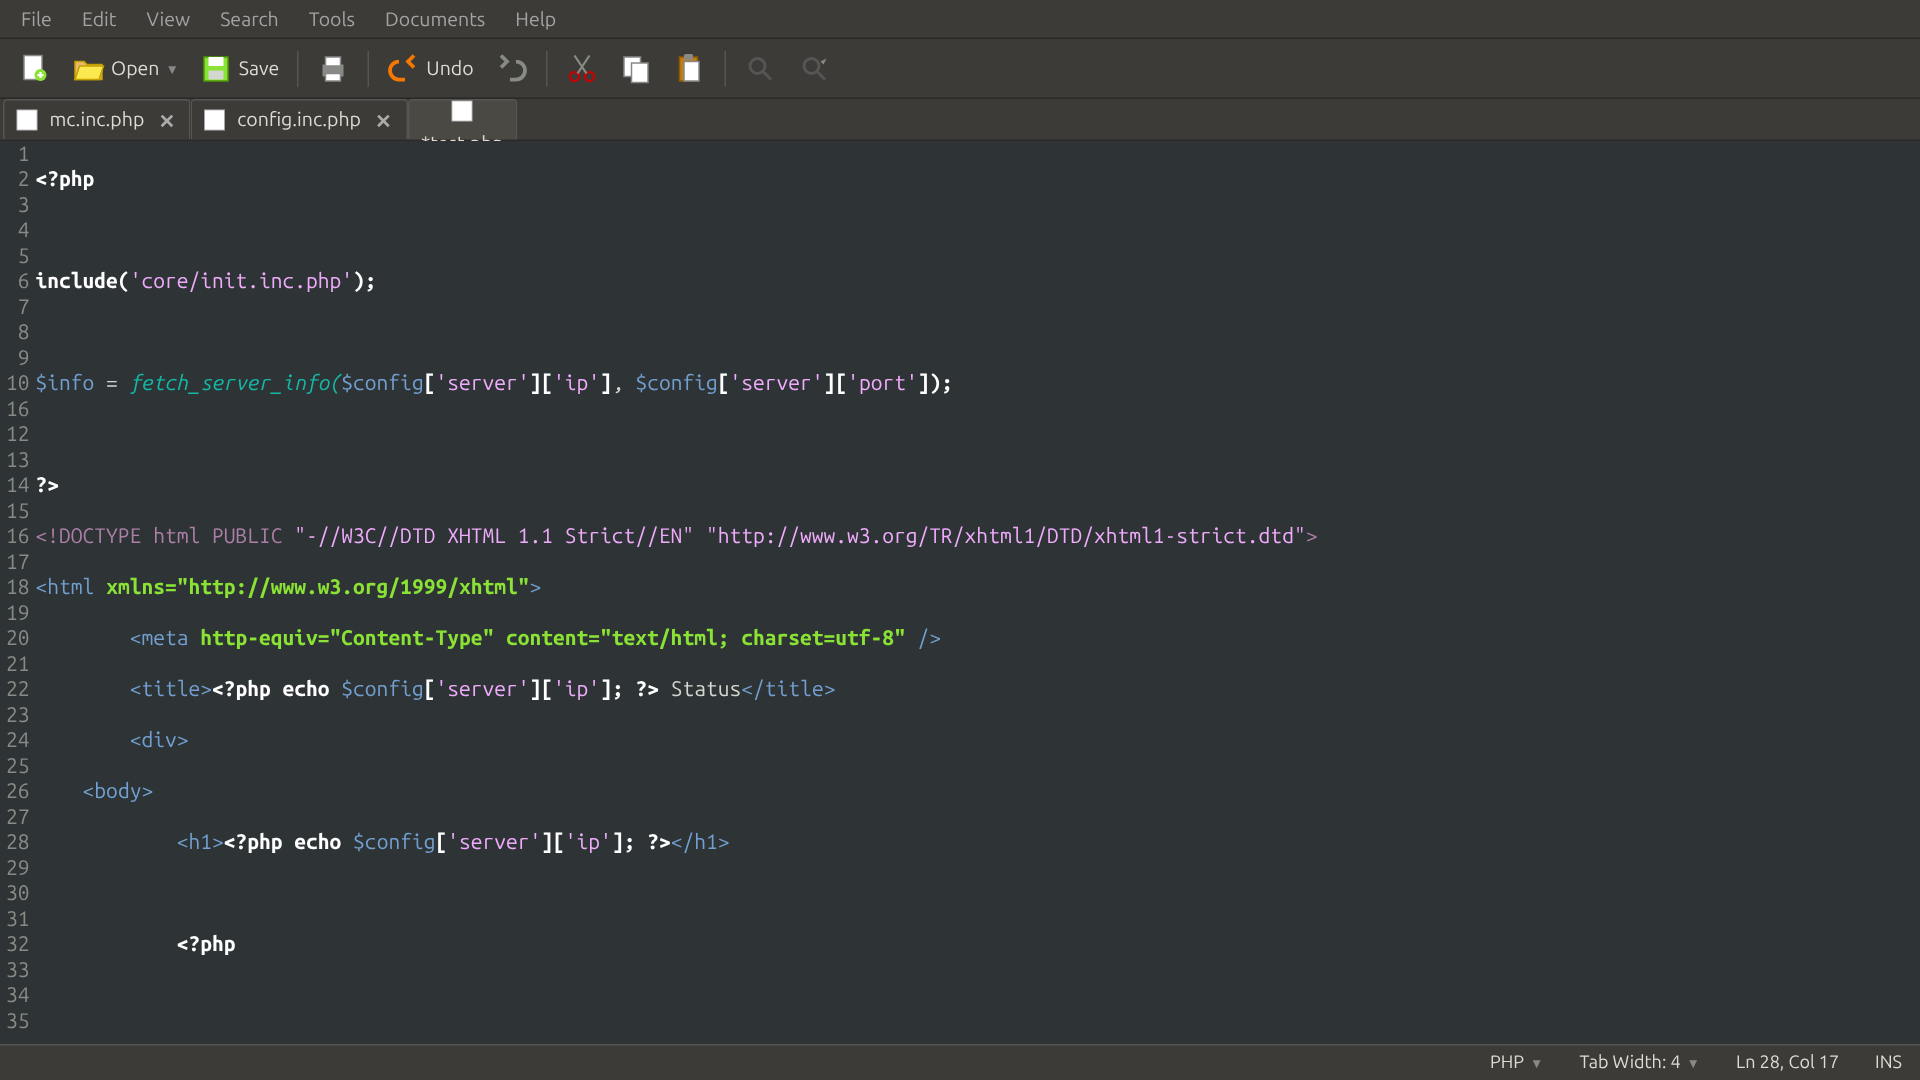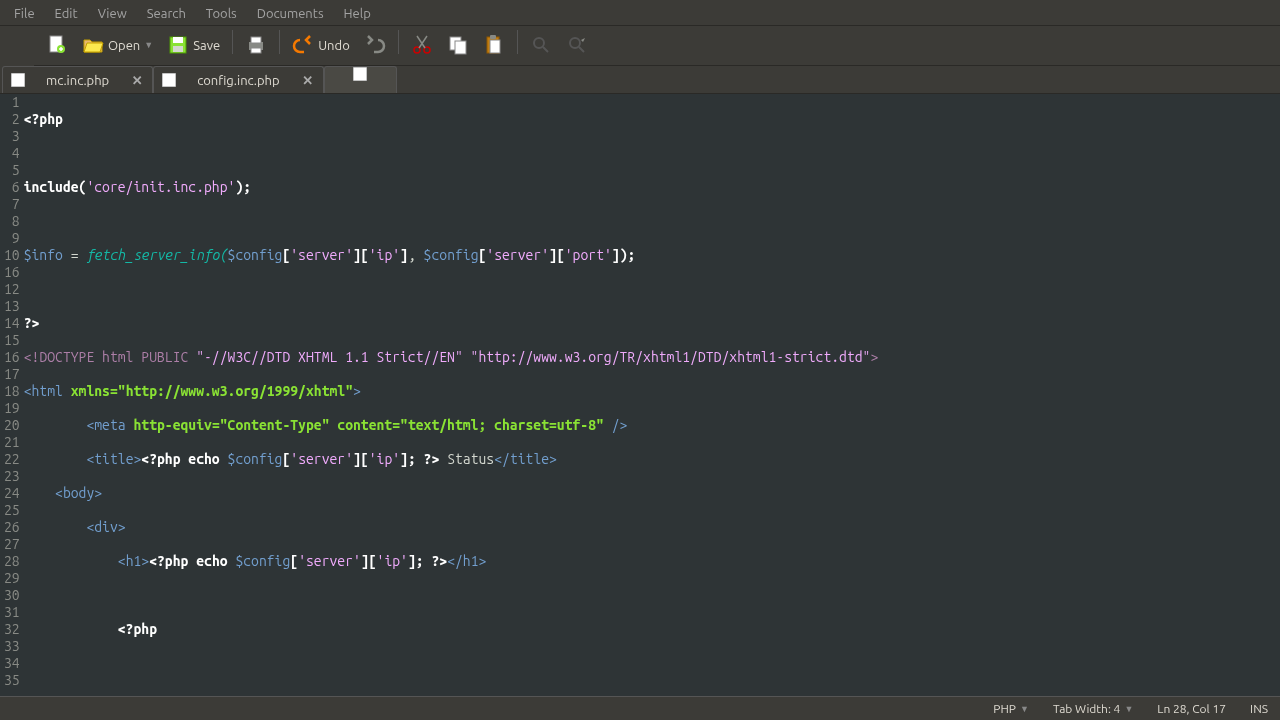--- a/index.html
+++ b/index.html
@@ -1,24 +1,24 @@
 <!DOCTYPE html>
 <html><head>
 <meta charset="utf-8">
 <style>
 * { margin: 0; padding: 0; box-sizing: border-box; }
 body { font-family: Ubuntu, "Segoe UI", sans-serif; font-size: 13px; background: #3c3b37; color: #dfdbd2; width: 1280px; height: 720px; overflow: hidden; display: flex; flex-direction: column; }
 .menubar { background: #3c3b37; display: flex; padding: 2px 4px; height: 26px; align-items: center; border-bottom: 1px solid #2a2926; }
 .menubar .menu-item { padding: 4px 10px; cursor: pointer; color: #a3a3a3; text-align: right; }
-.toolbar { background: #3c3b37; display: flex; align-items: flex-start; padding: 4px 6px; height: 40px; gap: 2px; border-bottom: 1px solid #2a2926; margin-left: 34px; }
+.toolbar { background: #3c3b37; display: flex; align-items: center; padding: 4px 6px; height: 40px; gap: 2px; border-bottom: 1px solid #2a2926; }
 .toolbar .tbtn { display: flex; align-items: center; padding: 4px 6px; cursor: pointer; border-radius: 3px; gap: 4px; }
 .toolbar .sep { width: 1px; height: 24px; background: #555; margin: 0 4px; }
 .toolbar .icon { width: 22px; height: 22px; display: flex; align-items: center; justify-content: center; }
 .tabbar { background: #3c3b37; display: flex; height: 28px; border-bottom: 1px solid #2a2926; padding-left: 2px; }
-.tab { display: flex; align-items: center; padding: 0 8px; background: #3c3b37; border: 1px solid #555; border-bottom: none; margin-right: 0; gap: 21px; cursor: pointer; border-radius: 3px 3px 0 0; }
+.tab { display: flex; align-items: center; padding: 0 8px; background: #3c3b37; border: 1px solid #555; border-bottom: none; margin-right: 0; gap: 8px; cursor: pointer; border-radius: 3px 3px 0 0; }
 .tab.active { background: #4a4944; flex-direction: column; }
 .tab .file-icon { width: 14px; height: 14px; }
 .tab .close-x { width: 14px; height: 14px; display: flex; align-items: center; justify-content: center; color: #aaa; font-weight: bold; }
 .editor { flex: 1; display: flex; background: #2e3436; font-family: "Ubuntu Mono", Consolas, monospace; font-size: 14px; line-height: 17px; overflow: hidden; }
 .gutter { background: #2e3436; color: #888a85; text-align: right; padding: 0 4px; user-select: none; min-width: 22px; }
 .gutter div { height: 17px; }
 .code { flex: 1; white-space: pre; color: #d3d7cf; position: relative; }
 .code .line { height: 17px; }
 .c-key { color: #fff; font-weight: bold; }
 .c-str { color: #f0abfc; }
@@ -222,22 +222,22 @@
 <div class="line"></div>
 <div class="line"><span class="c-key">include</span><span class="c-delim">(</span><span class="c-str">'core/init.inc.php'</span><span class="c-delim">);</span></div>
 <div class="line"></div>
 <div class="line"><span class="c-var">$info</span><span> = </span><span class="c-func">fetch_server_info(</span><span class="c-var">$config</span><span class="c-delim">[</span><span class="c-str">'server'</span><span class="c-delim">][</span><span class="c-str">'ip'</span><span class="c-delim">]</span><span>, </span><span class="c-var">$config</span><span class="c-delim">[</span><span class="c-str">'server'</span><span class="c-delim">][</span><span class="c-str">'port'</span><span class="c-delim">]</span><span class="c-delim">);</span></div>
 <div class="line"></div>
 <div class="line"><span class="c-key">?&gt;</span></div>
 <div class="line"><span class="c-doctype">&lt;!</span><span class="c-doctype">DOCTYPE html PUBLIC </span><span class="c-str">"-//W3C//DTD XHTML 1.1 Strict//EN"</span><span> </span><span class="c-str">"http://www.w3.org/TR/xhtml1/DTD/xhtml1-strict.dtd"</span><span class="c-doctype">&gt;</span></div>
 <div class="line"><span class="c-tag">&lt;</span><span class="c-tag">html</span><span> </span><span class="c-attr">xmlns="http://www.w3.org/1999/xhtml"</span><span class="c-tag">&gt;</span></div>
 <div class="line"><span>        </span><span class="c-tag">&lt;</span><span class="c-tag">meta</span><span> </span><span class="c-attr">http-equiv="Content-Type" content="text/html; charset=utf-8"</span><span class="c-tag"> /&gt;</span></div>
 <div class="line"><span>        </span><span class="c-tag">&lt;</span><span class="c-tag">title</span><span class="c-tag">&gt;</span><span class="c-key">&lt;?php echo </span><span class="c-var">$config</span><span class="c-delim">[</span><span class="c-str">'server'</span><span class="c-delim">][</span><span class="c-str">'ip'</span><span class="c-delim">]</span><span class="c-key">; ?&gt;</span><span> Status</span><span class="c-tag">&lt;/</span><span class="c-tag">title</span><span class="c-tag">&gt;</span></div>
+<div class="line"><span>        </span><span class="c-tag">&lt;</span><span class="c-tag">div</span><span class="c-tag">&gt;</span></div>
 <div class="line"><span>    </span><span class="c-tag">&lt;</span><span class="c-tag">body</span><span class="c-tag">&gt;</span></div>
-<div class="line"><span>        </span><span class="c-tag">&lt;</span><span class="c-tag">div</span><span class="c-tag">&gt;</span></div>
 <div class="line"><span>            </span><span class="c-tag">&lt;</span><span class="c-tag">h1</span><span class="c-tag">&gt;</span><span class="c-key">&lt;?php echo </span><span class="c-var">$config</span><span class="c-delim">[</span><span class="c-str">'server'</span><span class="c-delim">][</span><span class="c-str">'ip'</span><span class="c-delim">]</span><span class="c-key">; ?&gt;</span><span class="c-tag">&lt;/</span><span class="c-tag">h1</span><span class="c-tag">&gt;</span></div>
 <div class="line"></div>
 <div class="line"><span>            </span><span class="c-key">&lt;?php</span></div>
 
 
 
 
 
 
 

